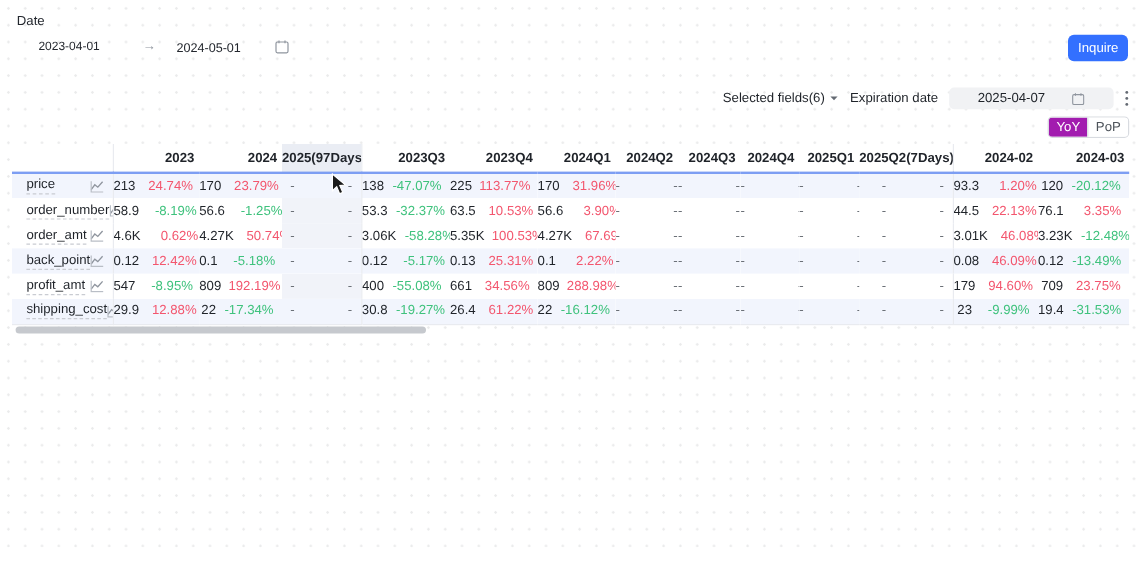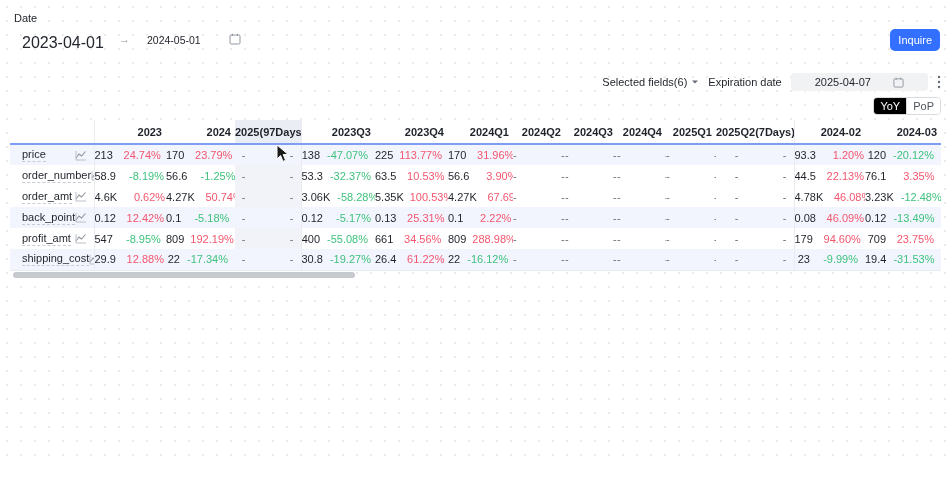--- a/index.html
+++ b/index.html
@@ -12,21 +12,21 @@
   }
   .canvas {
     position: relative; width: 951px; height: 456px;
     background-color: #ffffff;
     background-image: radial-gradient(circle, rgba(31,35,41,0.09) 1px, transparent 1.2px);
     background-size: 14px 14px;
     text-decoration: underline;
   }
   
   .date-label { position:absolute; top:12px; left:14px; font-size:11px; color:#23272e; }
-  .date-start { position:absolute; top:34px; left:22px; font-size:16px; color:#23272e; cursor:text; }
+  .date-start { position:absolute; top:34px; left:32px; font-size:10px; color:#23272e; cursor:text; }
   .date-arrow { position:absolute; top:33px; left:119px; font-size:11px; color:#8f959e; }
   .date-end   { position:absolute; top:34px; left:147px; font-size:10.5px; color:#23272e; cursor:text; }
   .date-cal   { position:absolute; top:33px; left:229px; line-height:0; }
   .inquire-btn {
     position:absolute; top:29px; right:11px;
     background:#3370ff; color:#fff; border:none; border-radius:5px;
     font-size:11px; padding:5px 8px; font-family:"Liberation Sans",sans-serif; cursor:pointer;
   }
   
   .panel-title {
@@ -50,21 +50,21 @@
   .tab.active { color:#3370ff; }
   .tab.active::after {
     content:''; position:absolute; left:-12px; right:-12px; bottom:-8px; height:2px; background:#3370ff;
   }
   .mode-toggle {
     position:absolute; top:97px; right:10px;
     display:flex; border:1px solid #d8dbe0; border-radius:4px; overflow:hidden;
     font-size:11px; background:#fff;
   }
   .seg { padding:2px 6px; color:#4e545b; cursor:pointer; background:#fff; }
-  .seg.active { background:#000000; color:#fff; }
+  .seg.active { background:#a21caf; color:#fff; }
   .seg + .seg { border-left:1px solid #d8dbe0; }
   
   table.trend {
     position:absolute; top:120px; left:10px; width:931px;
     border-collapse:collapse; table-layout:fixed; font-size:11px; background:#fff;
   }
   thead th {
     height:24px; font-weight:bold; font-size:11px; color:#1f2329;
     text-align:right; padding:0 4px 0 0; white-space:nowrap; overflow:hidden;
   }
@@ -426,21 +426,21 @@
             </div>
           </td>
           <td>
             <div class="cw">
               <span class="v muted">-</span>
               <span class="p muted">-</span>
             </div>
           </td>
           <td class="group-start">
             <div class="cw">
-              <span class="v">4.78K</span>
+              <span class="v">3.01K</span>
               <span class="p pos">46.08%</span>
             </div>
           </td>
           <td>
             <div class="cw">
               <span class="v">3.23K</span>
               <span class="p neg">-12.48%</span>
             </div>
           </td>
         </tr>

